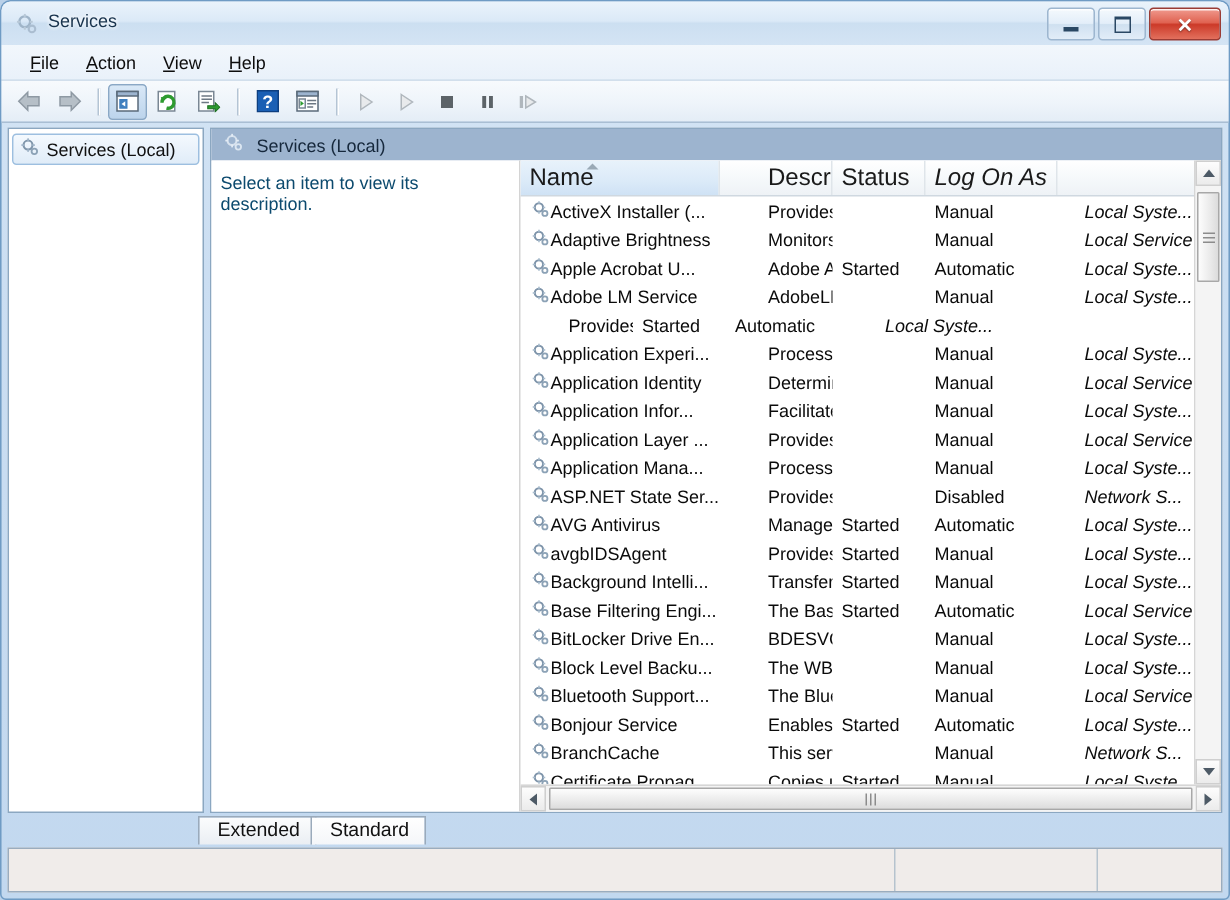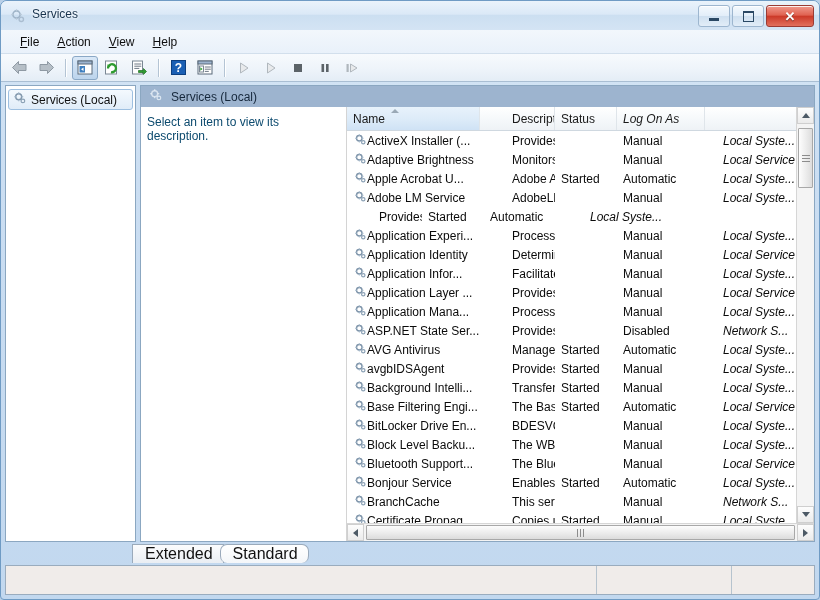--- a/index.html
+++ b/index.html
@@ -179,21 +179,21 @@
   .lv-header {
     flex: 0 0 23px;
     display: flex;
     background: linear-gradient(to bottom, #ffffff 0%, #f6f9fb 50%, #eef2f6 100%);
     border-bottom: 1px solid #cfd8e0;
   }
   .hcell {
     position: relative;
     display: flex; align-items: center;
     padding-left: 6px;
-    font-size: 12px; color: #1a1a1a;
+    font-size: 16px; color: #1a1a1a;
     border-right: 1px solid #dfe5ea;
     box-sizing: border-box;
     white-space: nowrap; overflow: hidden;
   }
   .hcell.sorted {
     background: linear-gradient(to bottom, #e8f2fb 0%, #dbeaf8 60%, #cfe2f5 100%);
   }
   .sort-arrow {
     position: absolute; top: 2px; left: 50%; margin-left: -22px;
     width: 0; height: 0;
@@ -272,33 +272,32 @@
     flex: 0 0 21px;
     display: flex; align-items: flex-end;
     padding-left: 131px;
     background: transparent;
     position: relative;
   }
   .tab {
     position: relative;
     height: 18px;
     padding: 0 10px 0 12px;
-    font-size: 16px; color: #111;
+    font-size: 13px; color: #111;
     display: flex; align-items: flex-start;
     background: linear-gradient(to bottom, #fbfcfd, #eaeef3);
     border: 1px solid #9aaabb;
     border-bottom: none;
     margin-right: -4px;
     transform: skewX(0deg);
     white-space: nowrap;
   }
   .tab.active {
     background: linear-gradient(to bottom, #ffffff, #f4f6f9);
     z-index: 3;
-    border-radius: 7px;
   }
 
   
   .statusbar {
     flex: 0 0 30px;
     margin: 2px 4px 4px 4px;
     background: #f0ecea;
     border: 1px solid #9aacbe;
     box-sizing: border-box;
     display: flex;

